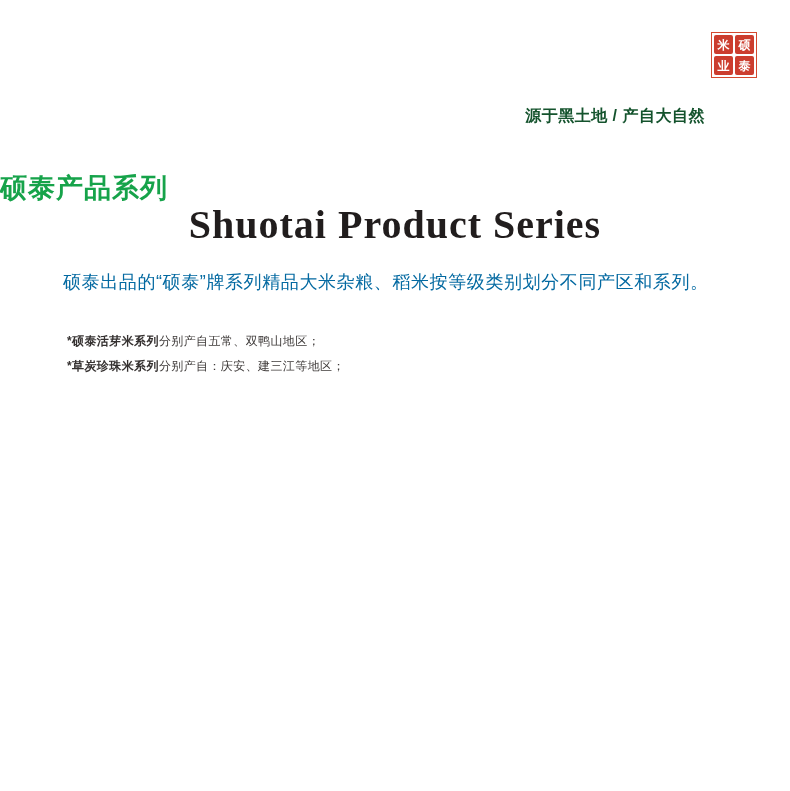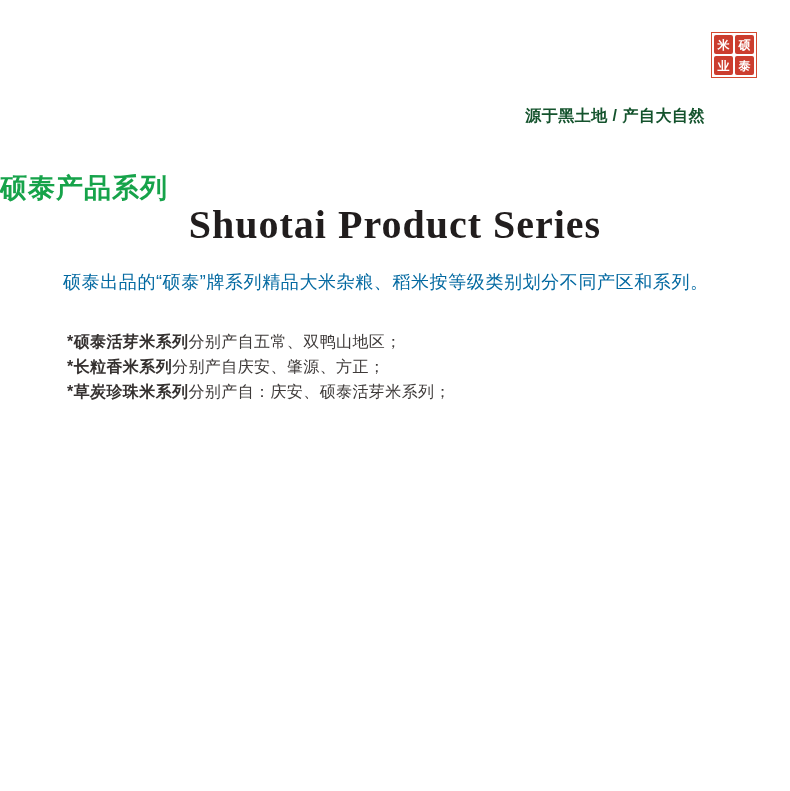--- a/index.html
+++ b/index.html
@@ -91,21 +91,21 @@
     letter-spacing: 0.6px;
   }
 
   
   .product-list {
     position: absolute;
     top: 329px; left: 67px; right: 30px;
     list-style: none;
   }
   .product-list li {
-    font-size: 16px;
+    font-size: 12px;
     line-height: 25px;
     color: #3e3a39;
     letter-spacing: 0.4px;
     white-space: nowrap;
   }
   .pname {
     font-weight: bold;
     color: #353130;
   }
   .pdesc {
@@ -125,17 +125,16 @@
   </div>
   <div class="tagline">源于黑土地 / 产自大自然</div>
 
   <h1 class="title-cn">硕泰产品系列</h1>
   <h2 class="title-en">Shuotai Product Series</h2>
 
   <p class="intro">硕泰出品的“硕泰”牌系列精品大米杂粮、稻米按等级类别划分不同产区和系列。</p>
 
   <ul class="product-list">
     <li><span class="pname">*硕泰活芽米系列</span><span class="pdesc">分别产自五常、双鸭山地区；</span></li>
-    <li><span class="pname">*长粒香米系列</span><span class="pdesc">分别产自庆安、肇源、方正；</span></li>
-    <li><span class="pname">*草炭珍珠米系列</span><span class="pdesc">分别产自：庆安、硕泰活芽米系列；</span></li>
+    <li><span class="pname">*草炭珍珠米系列</span><span class="pdesc">分别产自：庆安、建三江等地区；</span></li>
   </ul>
 
 </div>
 
 </body></html>

